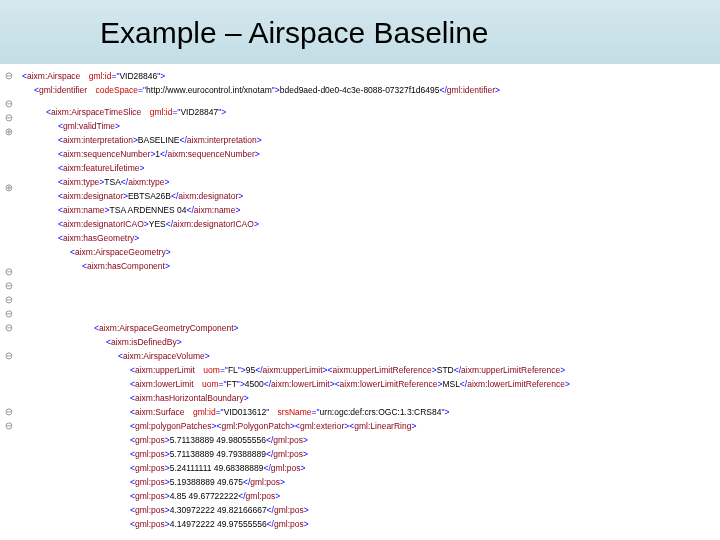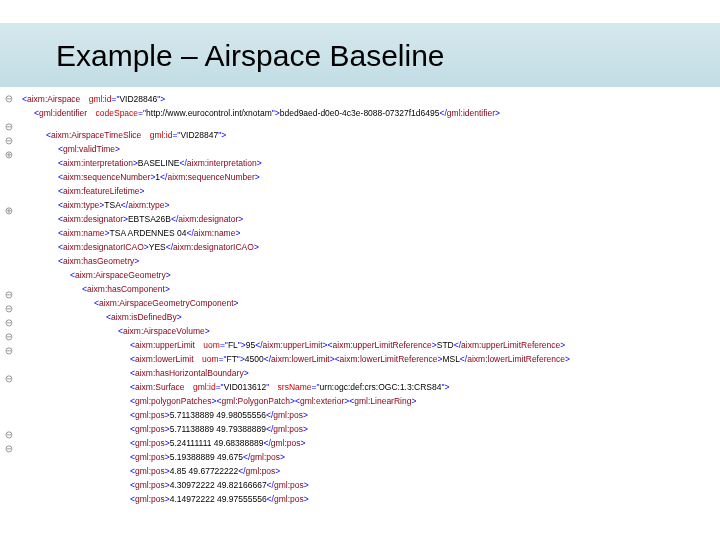--- a/index.html
+++ b/index.html
@@ -5,23 +5,22 @@
   * { margin: 0; padding: 0; box-sizing: border-box; }
   body {
     width: 720px;
     height: 540px;
     font-family: Arial, sans-serif;
     background: #fff;
     overflow: hidden;
   }
   .header {
     background: linear-gradient(to bottom, #d5e8ed 0%, #c2dde5 100%);
-    padding: 16px 40px 14px 56px;
+    padding: 16px 40px 14px 100px;
     border-bottom: 1px solid #fff;
-    margin-top: 23px;
   }
   .title {
     font-size: 30px;
     font-family: Arial, Helvetica, sans-serif;
     color: #000;
     font-weight: 400;
   }
   .xml-viewer {
     font-family: Verdana, Arial, sans-serif;
     font-size: 8.5px;
@@ -53,21 +52,21 @@
   .t { color: #880015; }   
   .a { color: #cc0000; padding-left: 6px; }   
   .v { color: #000; }      
   
   .d0 { padding-left: 0px; }
   .d1 { padding-left: 12px; }
   .d2 { padding-left: 24px; margin-top: 8px; }
   .d3 { padding-left: 36px; }
   .d4 { padding-left: 48px; }
   .d5 { padding-left: 60px; }
-  .d6 { padding-left: 72px; }
+  .d6 { padding-left: 72px; margin-top: 48px; }
   .d7 { padding-left: 84px; }
   .d8 { padding-left: 96px; }
   .d9 { padding-left: 108px; }
 </style>
 </head>
 <body>
 
 <div class="header">
   <h1 class="title">Example – Airspace Baseline</h1>
 </div>

